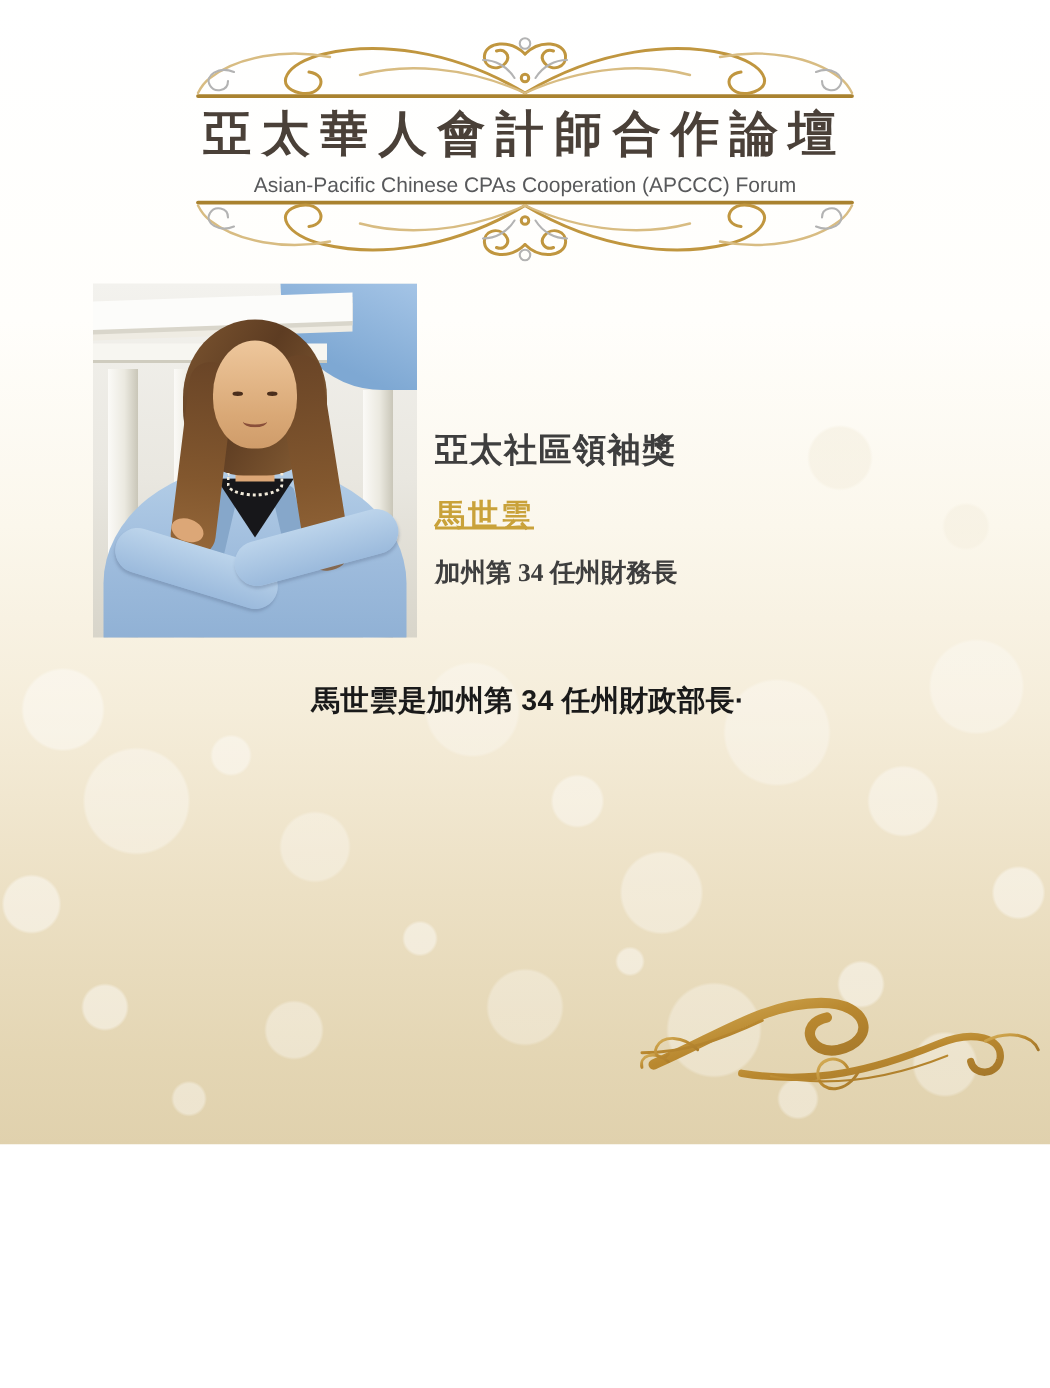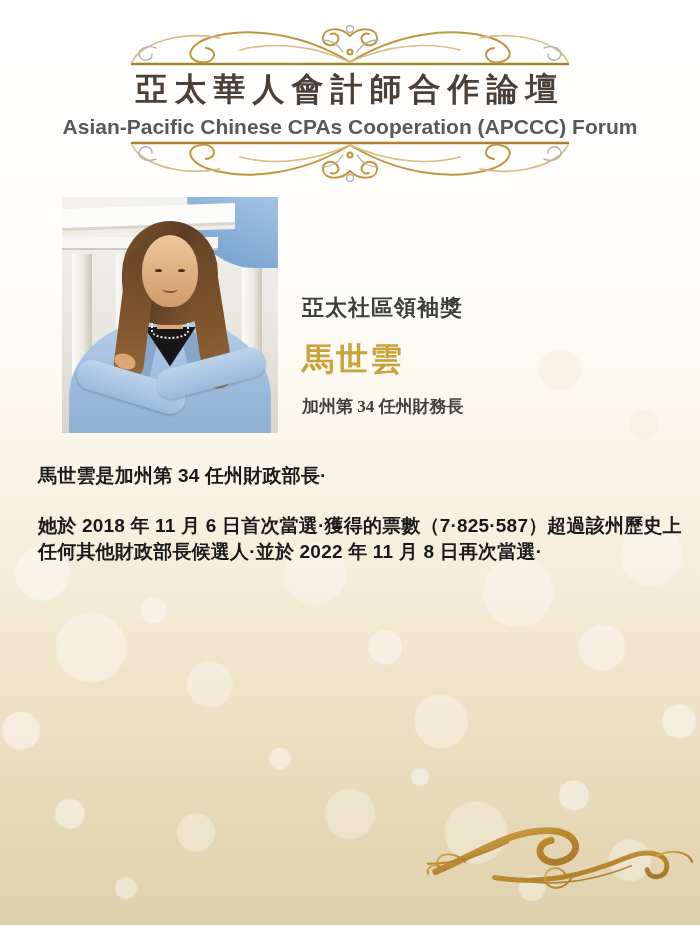--- a/index.html
+++ b/index.html
@@ -2,21 +2,21 @@
 <html style="--c-gold: #c0963f; --c-name: #c9a23a; --c-title: #4a4038; --c-subtitle: #58595b; --c-text: #1a1a1a; --c-bg_bottom: #e0d1ad; --c-blazer: #9dbbdc;"><head>
 <meta charset="utf-8">
 <style>
   * { margin: 0; padding: 0; box-sizing: border-box; }
   html, body { background: #ffffff; }
   body { font-family: "Liberation Sans", sans-serif; }
 
   .page {
     position: relative;
     width: 700px;
-    height: 925px;
+    height: 763px;
     margin: 0 auto;
     overflow: hidden;
     background: linear-gradient(180deg,
       #ffffff 0%, #fffefb 28%, #fbf7ec 46%,
       #f5edda 62%, #ece0c4 78%, #e4d6b4 92%, #e0d1ad 100%);
   }
 
   
   .page::before {
     content: "";
@@ -56,21 +56,21 @@
   .flourish.flipped { transform: scaleY(-1); margin-top: 2px; }
   .title-zh {
     margin-top: 2px;
     font-family: "Liberation Serif", serif;
     font-size: 32px; font-weight: 700;
     letter-spacing: 7px;
     color: var(--c-title, #4a4038);
   }
   .subtitle-en {
     margin-top: 3px;
-    font-size: 21px; font-weight: 700;
+    font-size: 14px; font-weight: 400;
     color: var(--c-subtitle, #58595b);
   }
 
   
   .profile { display: flex; align-items: flex-start; margin: 12px 0 0 62px; }
 
   .photo {
     position: relative; width: 216px; height: 236px; overflow: hidden;
     background: linear-gradient(180deg, #f3f2ee 0%, #e9e7e0 55%, #d8d5ca 100%);
     flex: 0 0 auto;
@@ -125,28 +125,28 @@
     transform: translateX(-50%); z-index: 7;
     border-bottom: 2.5px solid #8a4f3a; border-radius: 50%; }
   .photo .arm { position: absolute; width: 112px; height: 30px; z-index: 8;
     background: linear-gradient(180deg, #bcd4eb 0%, #9bbadc 100%);
     border-radius: 16px; box-shadow: 0 2px 2px rgba(90,110,140,.35); }
   .photo .arm.left  { left: 6%;  bottom: 13%; transform: rotate(17deg); }
   .photo .arm.right { right: 5%; bottom: 19%; transform: rotate(-15deg); }
   .photo .hand { position: absolute; left: 24%; bottom: 27%; width: 22px; height: 15px; z-index: 9;
     background: #dca777; border-radius: 50%; transform: rotate(20deg); }
 
-  .award { margin-left: 24px; padding-top: 96px; }
+  .award { margin-left: 12px; padding-top: 96px; }
   .award-title { font-size: 22px; font-weight: 700; color: #3e3e3e; letter-spacing: 1px; }
-  .honoree-name { margin-top: 15px; font-size: 32px; font-weight: 700;
-    color: var(--c-name, #c9a23a); letter-spacing: 2px; }
+  .honoree-name { margin-top: 15px; font-size: 20px; font-weight: 700;
+    color: var(--c-name, #c9a23a); letter-spacing: 2px; text-decoration: underline; }
   .honoree-role { margin-top: 13px; font-size: 17px; font-weight: 700; color: #3e3e3e; font-family: Liberation Serif, serif; }
 
   
-  .bio { margin: 30px 18px 0 38px; }
+  .bio { margin: 30px 18px 0 22px; text-align: center; }
   .bio p { font-size: 19px; line-height: 26px; font-weight: 700;
     color: var(--c-text, #1a1a1a); margin-bottom: 24px; letter-spacing: .2px; }
 
   
   .corner-flourish { position: absolute; right: 0; bottom: 14px; width: 274px; height: 110px; z-index: 1; }
 </style>
 </head>
 <body>
 
 <div class="page">
@@ -238,21 +238,20 @@
 
       <div class="award">
         <div class="award-title">亞太社區領袖獎</div>
         <div class="honoree-name">馬世雲</div>
         <div class="honoree-role">加州第 34 任州財務長</div>
       </div>
     </section>
 
     <section class="bio">
       <p>馬世雲是加州第 34 任州財政部長·</p>
-      <p>她於 2018 年 11 月 6 日首次當選·獲得的票數（7·825·587）超過該州歷史上任何其他財政部長候選人·並於 2022 年 11 月 8 日再次當選·</p>
     </section>
   </div>
 
   <svg class="corner-flourish" viewBox="0 0 280 112" aria-hidden="true">
     <defs>
       <linearGradient id="goldGrad" x1="0" y1="0" x2="1" y2="1">
         <stop offset="0" stop-color="#d7b15c"></stop>
         <stop offset="0.5" stop-color="#b9882f"></stop>
         <stop offset="1" stop-color="#a3762a"></stop>
       </linearGradient>

